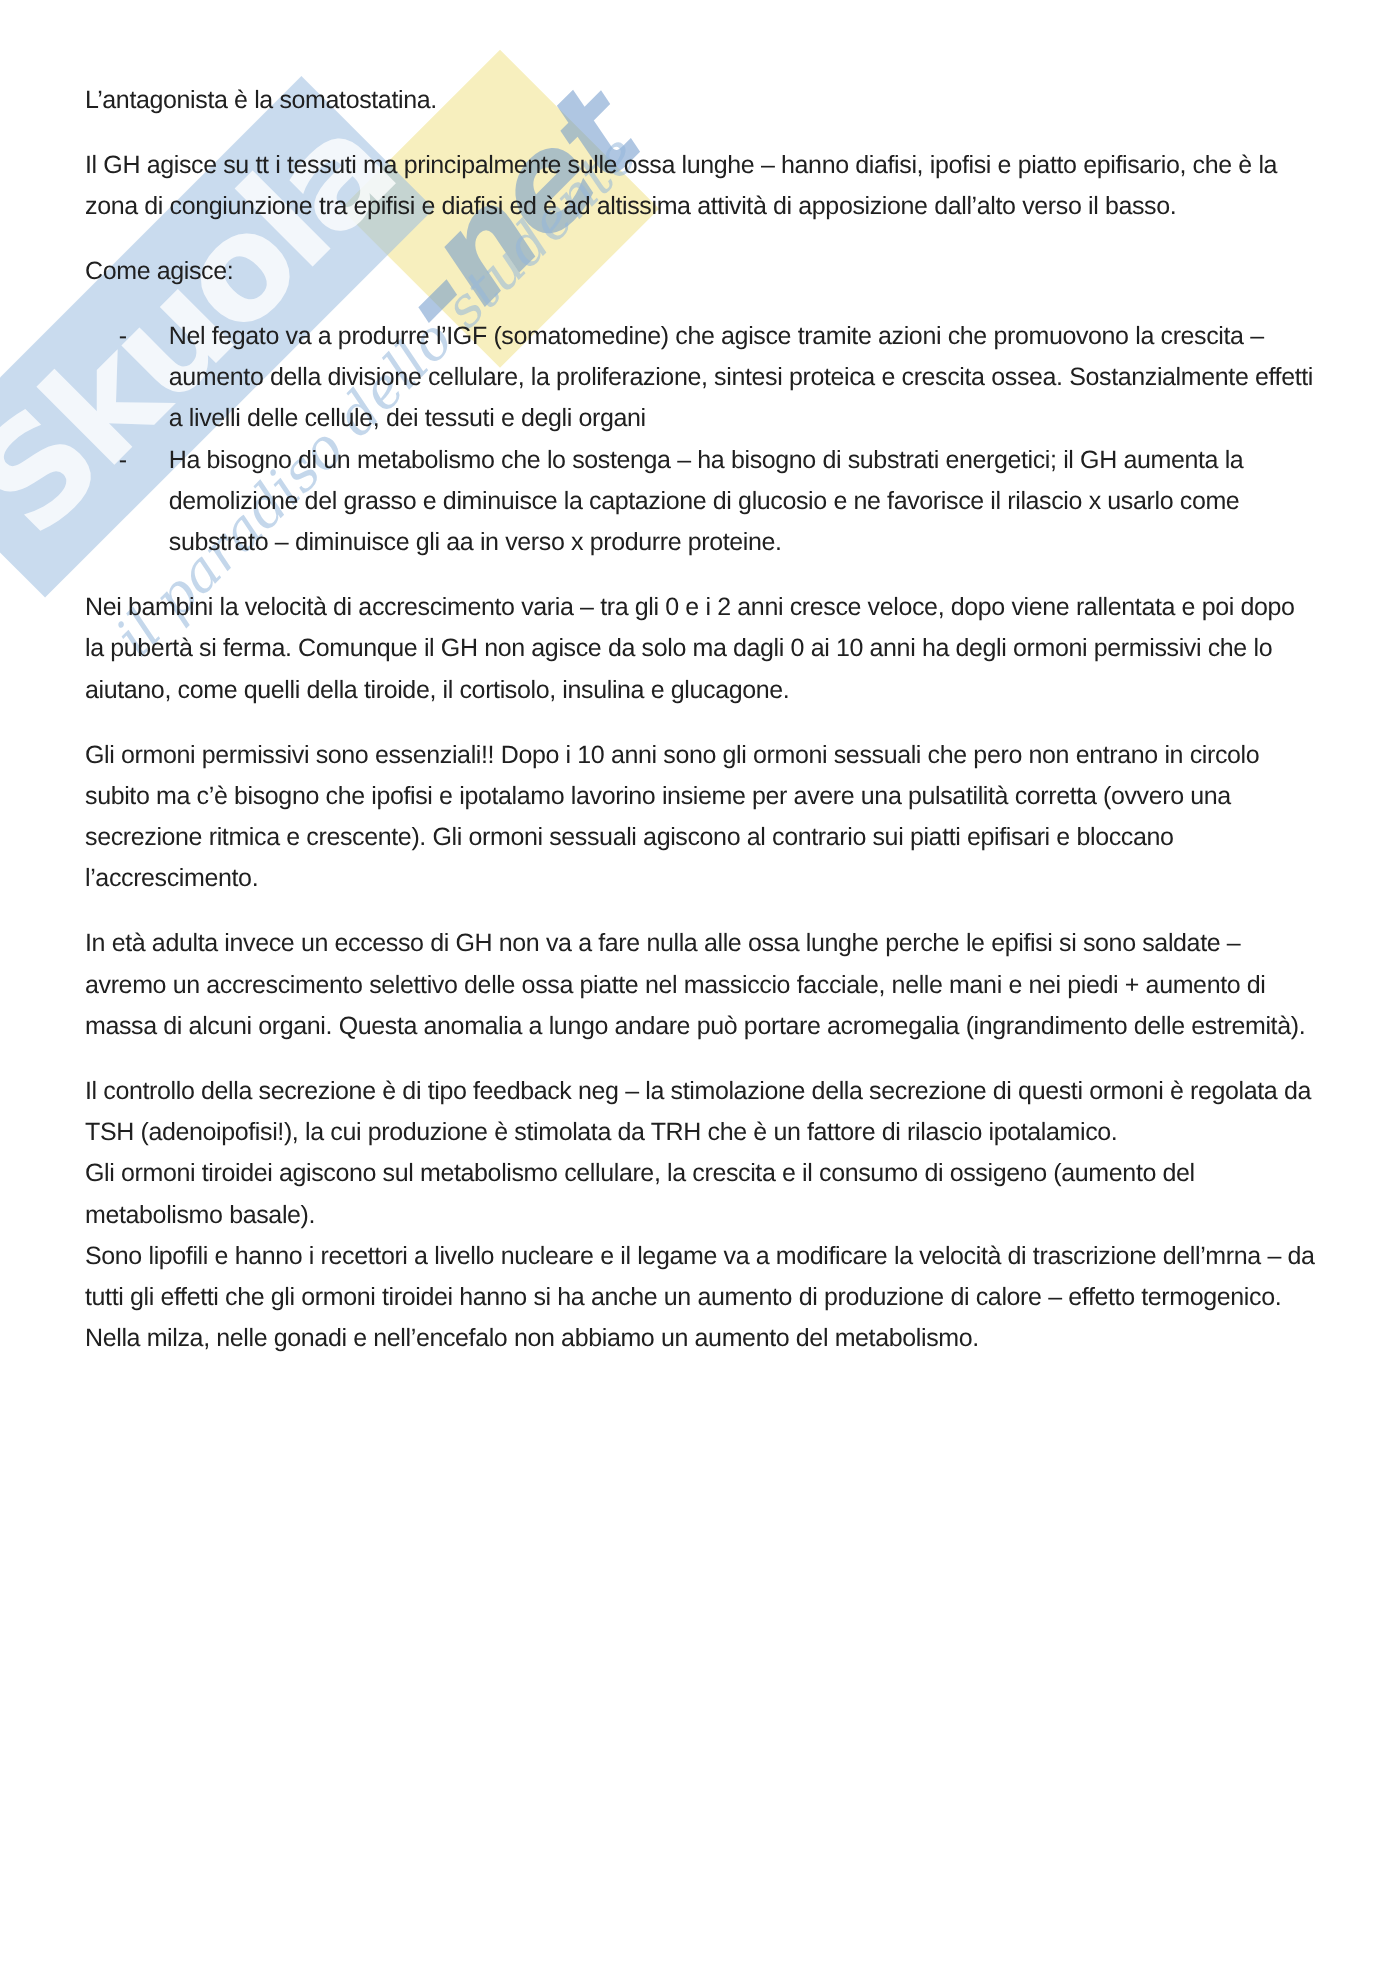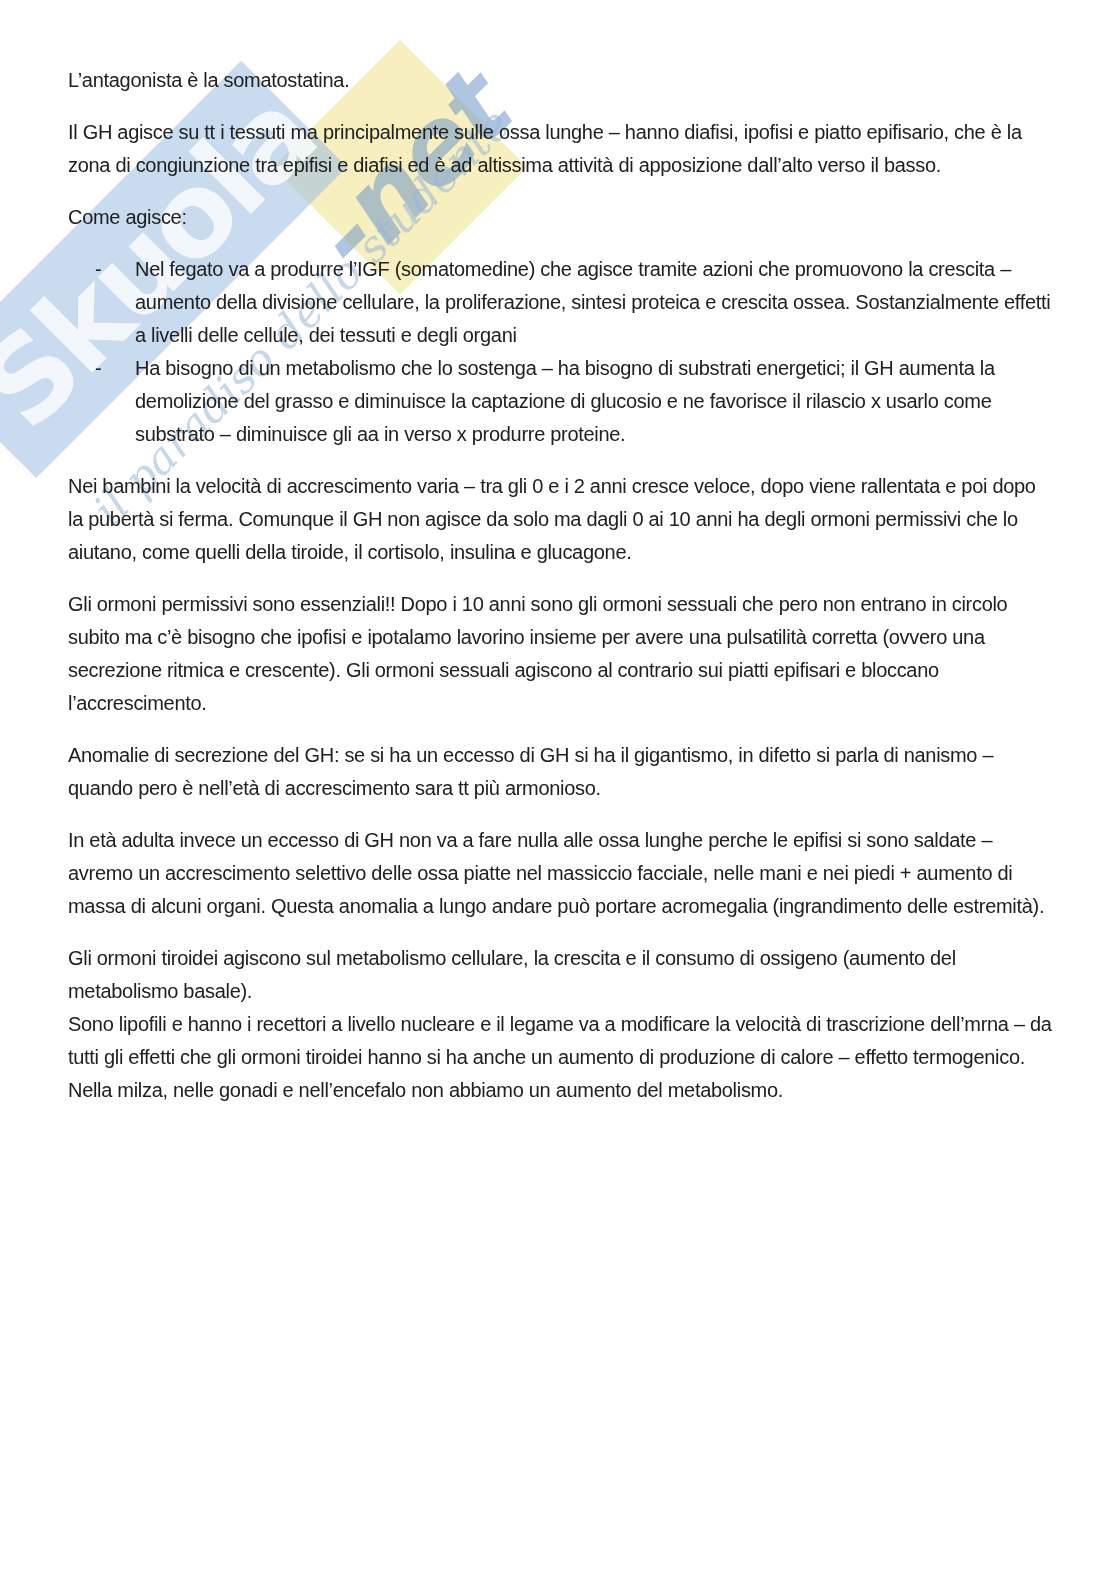--- a/index.html
+++ b/index.html
@@ -122,21 +122,21 @@
         <span class="btext">Nel fegato va a produrre l’IGF (somatomedine) che agisce tramite azioni che promuovono la crescita – aumento della divisione cellulare, la proliferazione, sintesi proteica e crescita ossea. Sostanzialmente effetti a livelli delle cellule, dei tessuti e degli organi</span>
       </li>
       <li>
         <span class="dash">-</span>
         <span class="btext">Ha bisogno di un metabolismo che lo sostenga – ha bisogno di substrati energetici; il GH aumenta la demolizione del grasso e diminuisce la captazione di glucosio e ne favorisce il rilascio x usarlo come substrato – diminuisce gli aa in verso x produrre proteine.</span>
       </li>
     </ul>
 
     <p>Nei bambini la velocità di accrescimento varia – tra gli 0 e i 2 anni cresce veloce, dopo viene rallentata e poi dopo la pubertà si ferma. Comunque il GH non agisce da solo ma dagli 0 ai 10 anni ha degli ormoni permissivi che lo aiutano, come quelli della tiroide, il cortisolo, insulina e glucagone.</p>
     <p>Gli ormoni permissivi sono essenziali!! Dopo i 10 anni sono gli ormoni sessuali che pero non entrano in circolo subito ma c’è bisogno che ipofisi e ipotalamo lavorino insieme per avere una pulsatilità corretta (ovvero una secrezione ritmica e crescente). Gli ormoni sessuali agiscono al contrario sui piatti epifisari e bloccano l’accrescimento.</p>
-    <p>Anomalie di secrezione del GH: se si ha un eccesso di GH si ha il gigantismo, in difetto si parla di nanismo – quando pero è nell’età di accrescimento sara tt più armonioso.</p>
     <p>In età adulta invece un eccesso di GH non va a fare nulla alle ossa lunghe perche le epifisi si sono saldate – avremo un accrescimento selettivo delle ossa piatte nel massiccio facciale, nelle mani e nei piedi + aumento di massa di alcuni organi. Questa anomalia a lungo andare può portare acromegalia (ingrandimento delle estremità).</p>
 
 
+    <p class="tight">Il controllo della secrezione è di tipo feedback neg – la stimolazione della secrezione di questi ormoni è regolata da TSH (adenoipofisi!), la cui produzione è stimolata da TRH che è un fattore di rilascio ipotalamico.</p>
     <p class="tight">Gli ormoni tiroidei agiscono sul metabolismo cellulare, la crescita e il consumo di ossigeno (aumento del metabolismo basale).</p>
     <p class="tight">Sono lipofili e hanno i recettori a livello nucleare e il legame va a modificare la velocità di trascrizione dell’mrna – da tutti gli effetti che gli ormoni tiroidei hanno si ha anche un aumento di produzione di calore – effetto termogenico. Nella milza, nelle gonadi e nell’encefalo non abbiamo un aumento del metabolismo.</p>
   </div>
 
 </div>
 
 </body></html>

